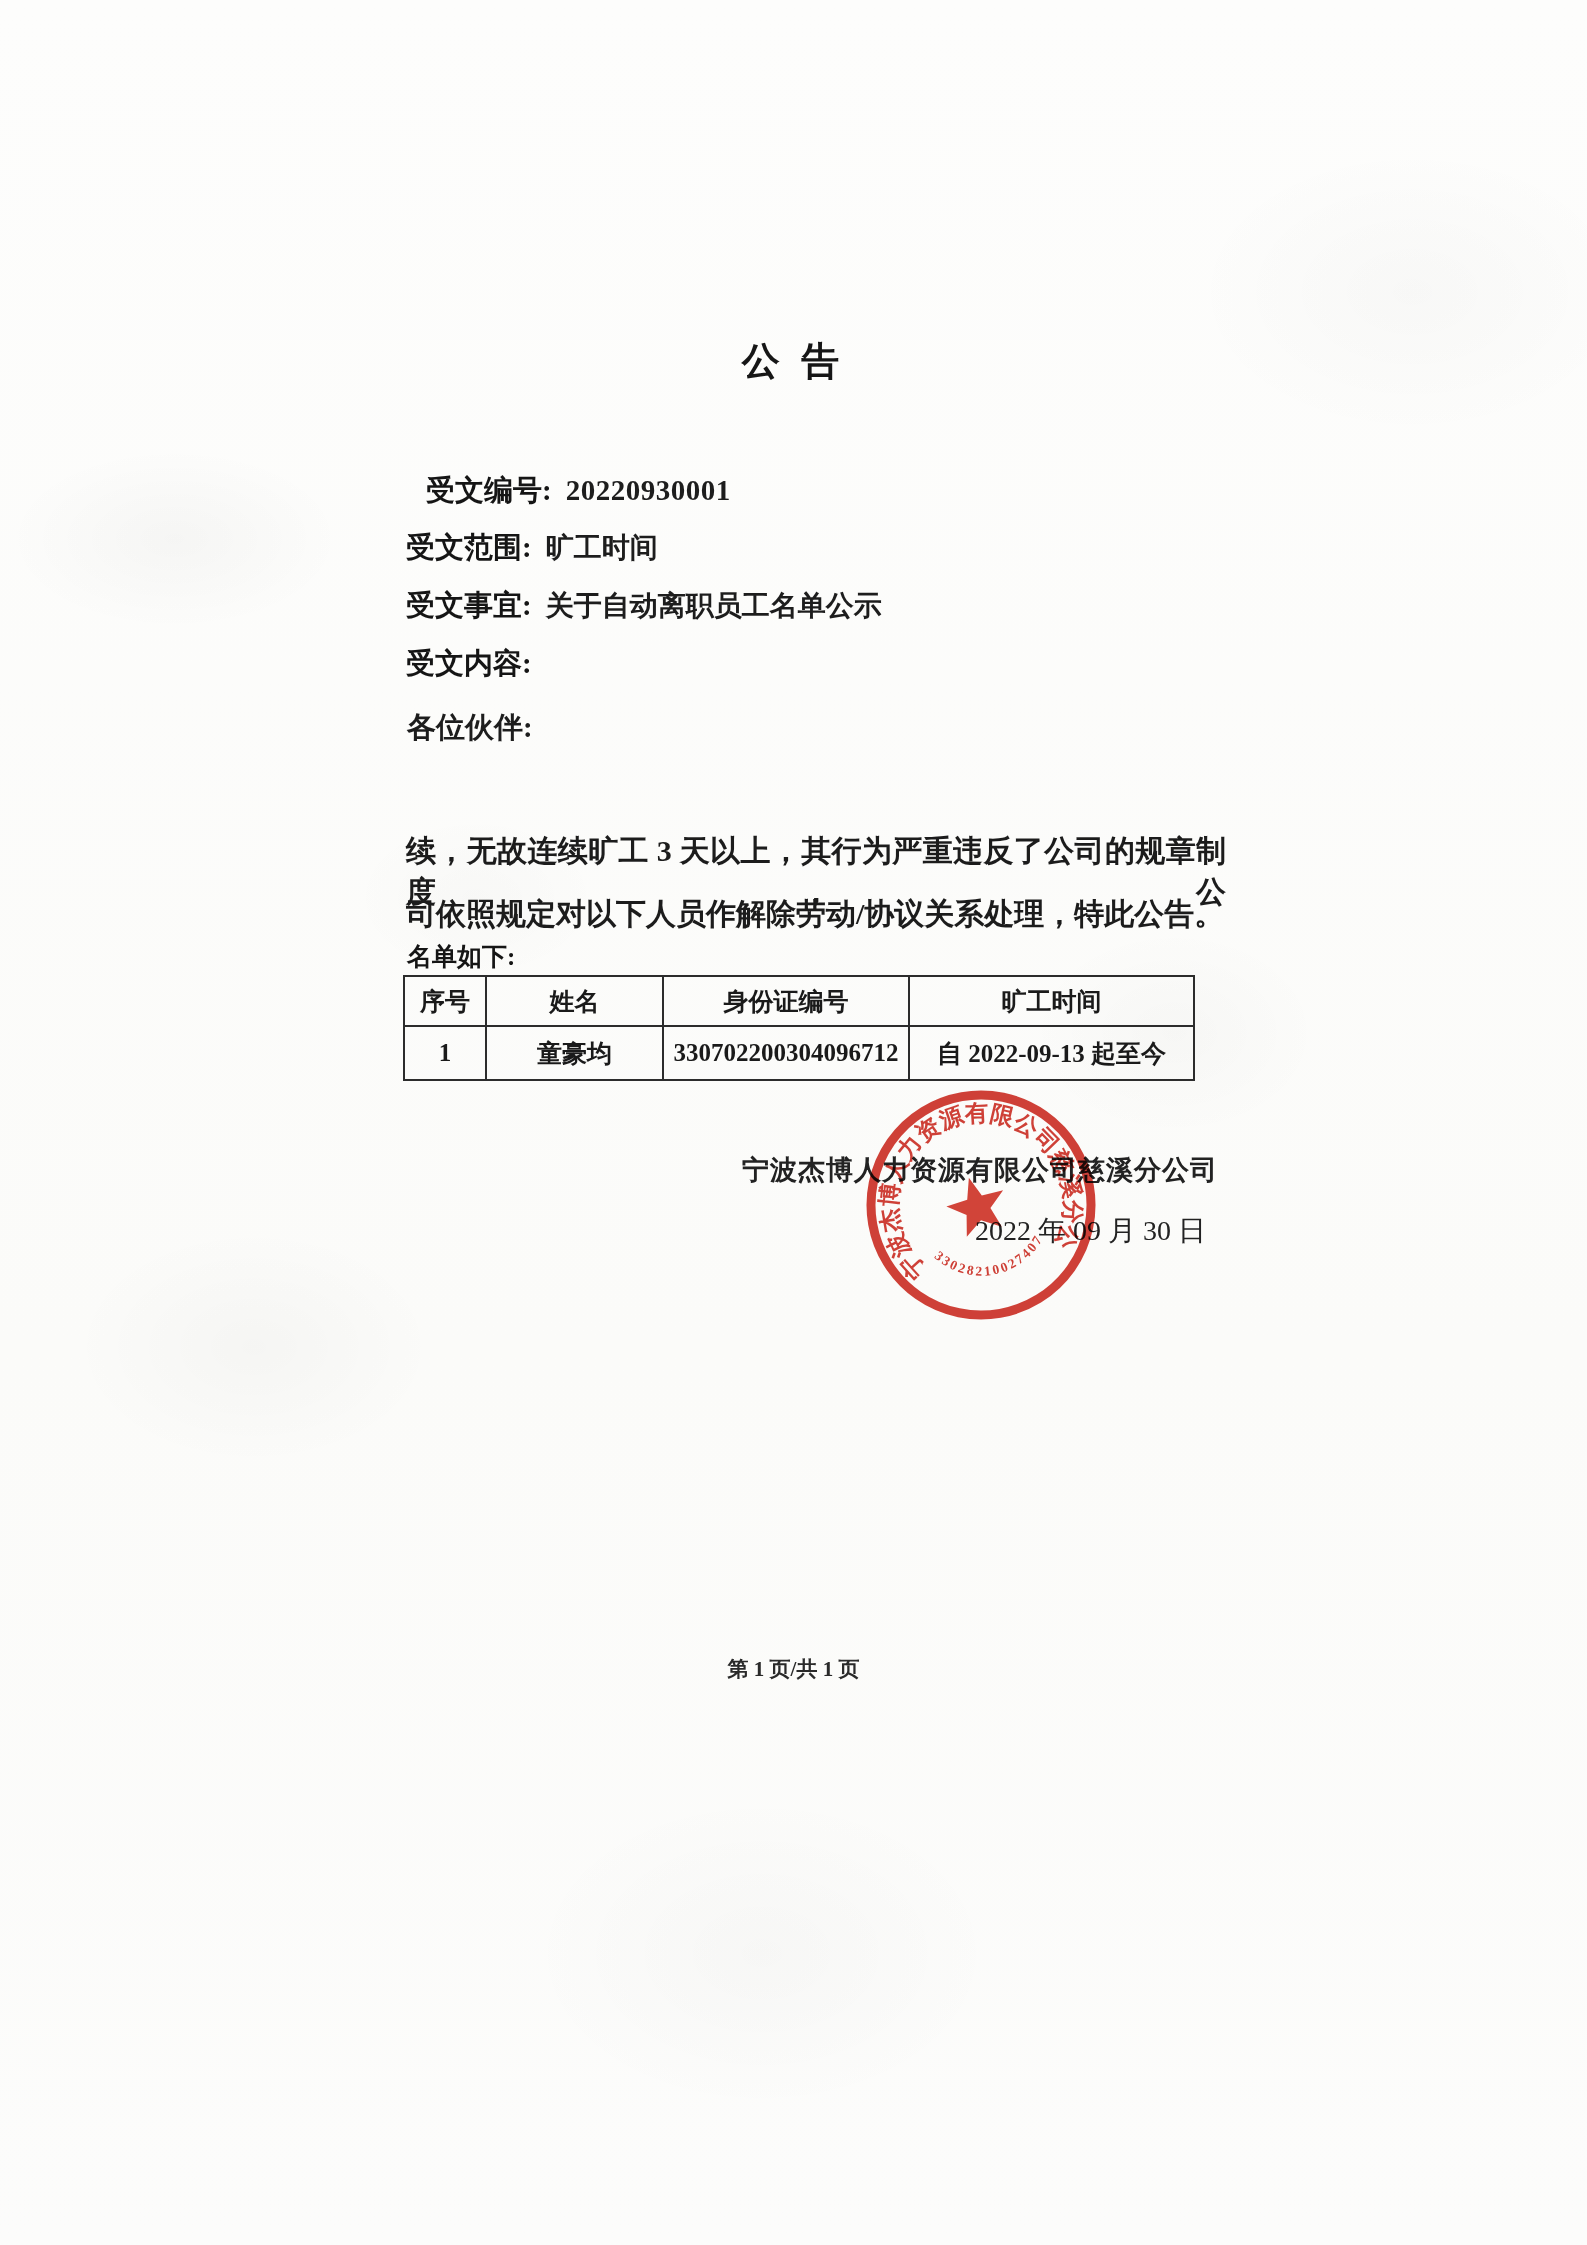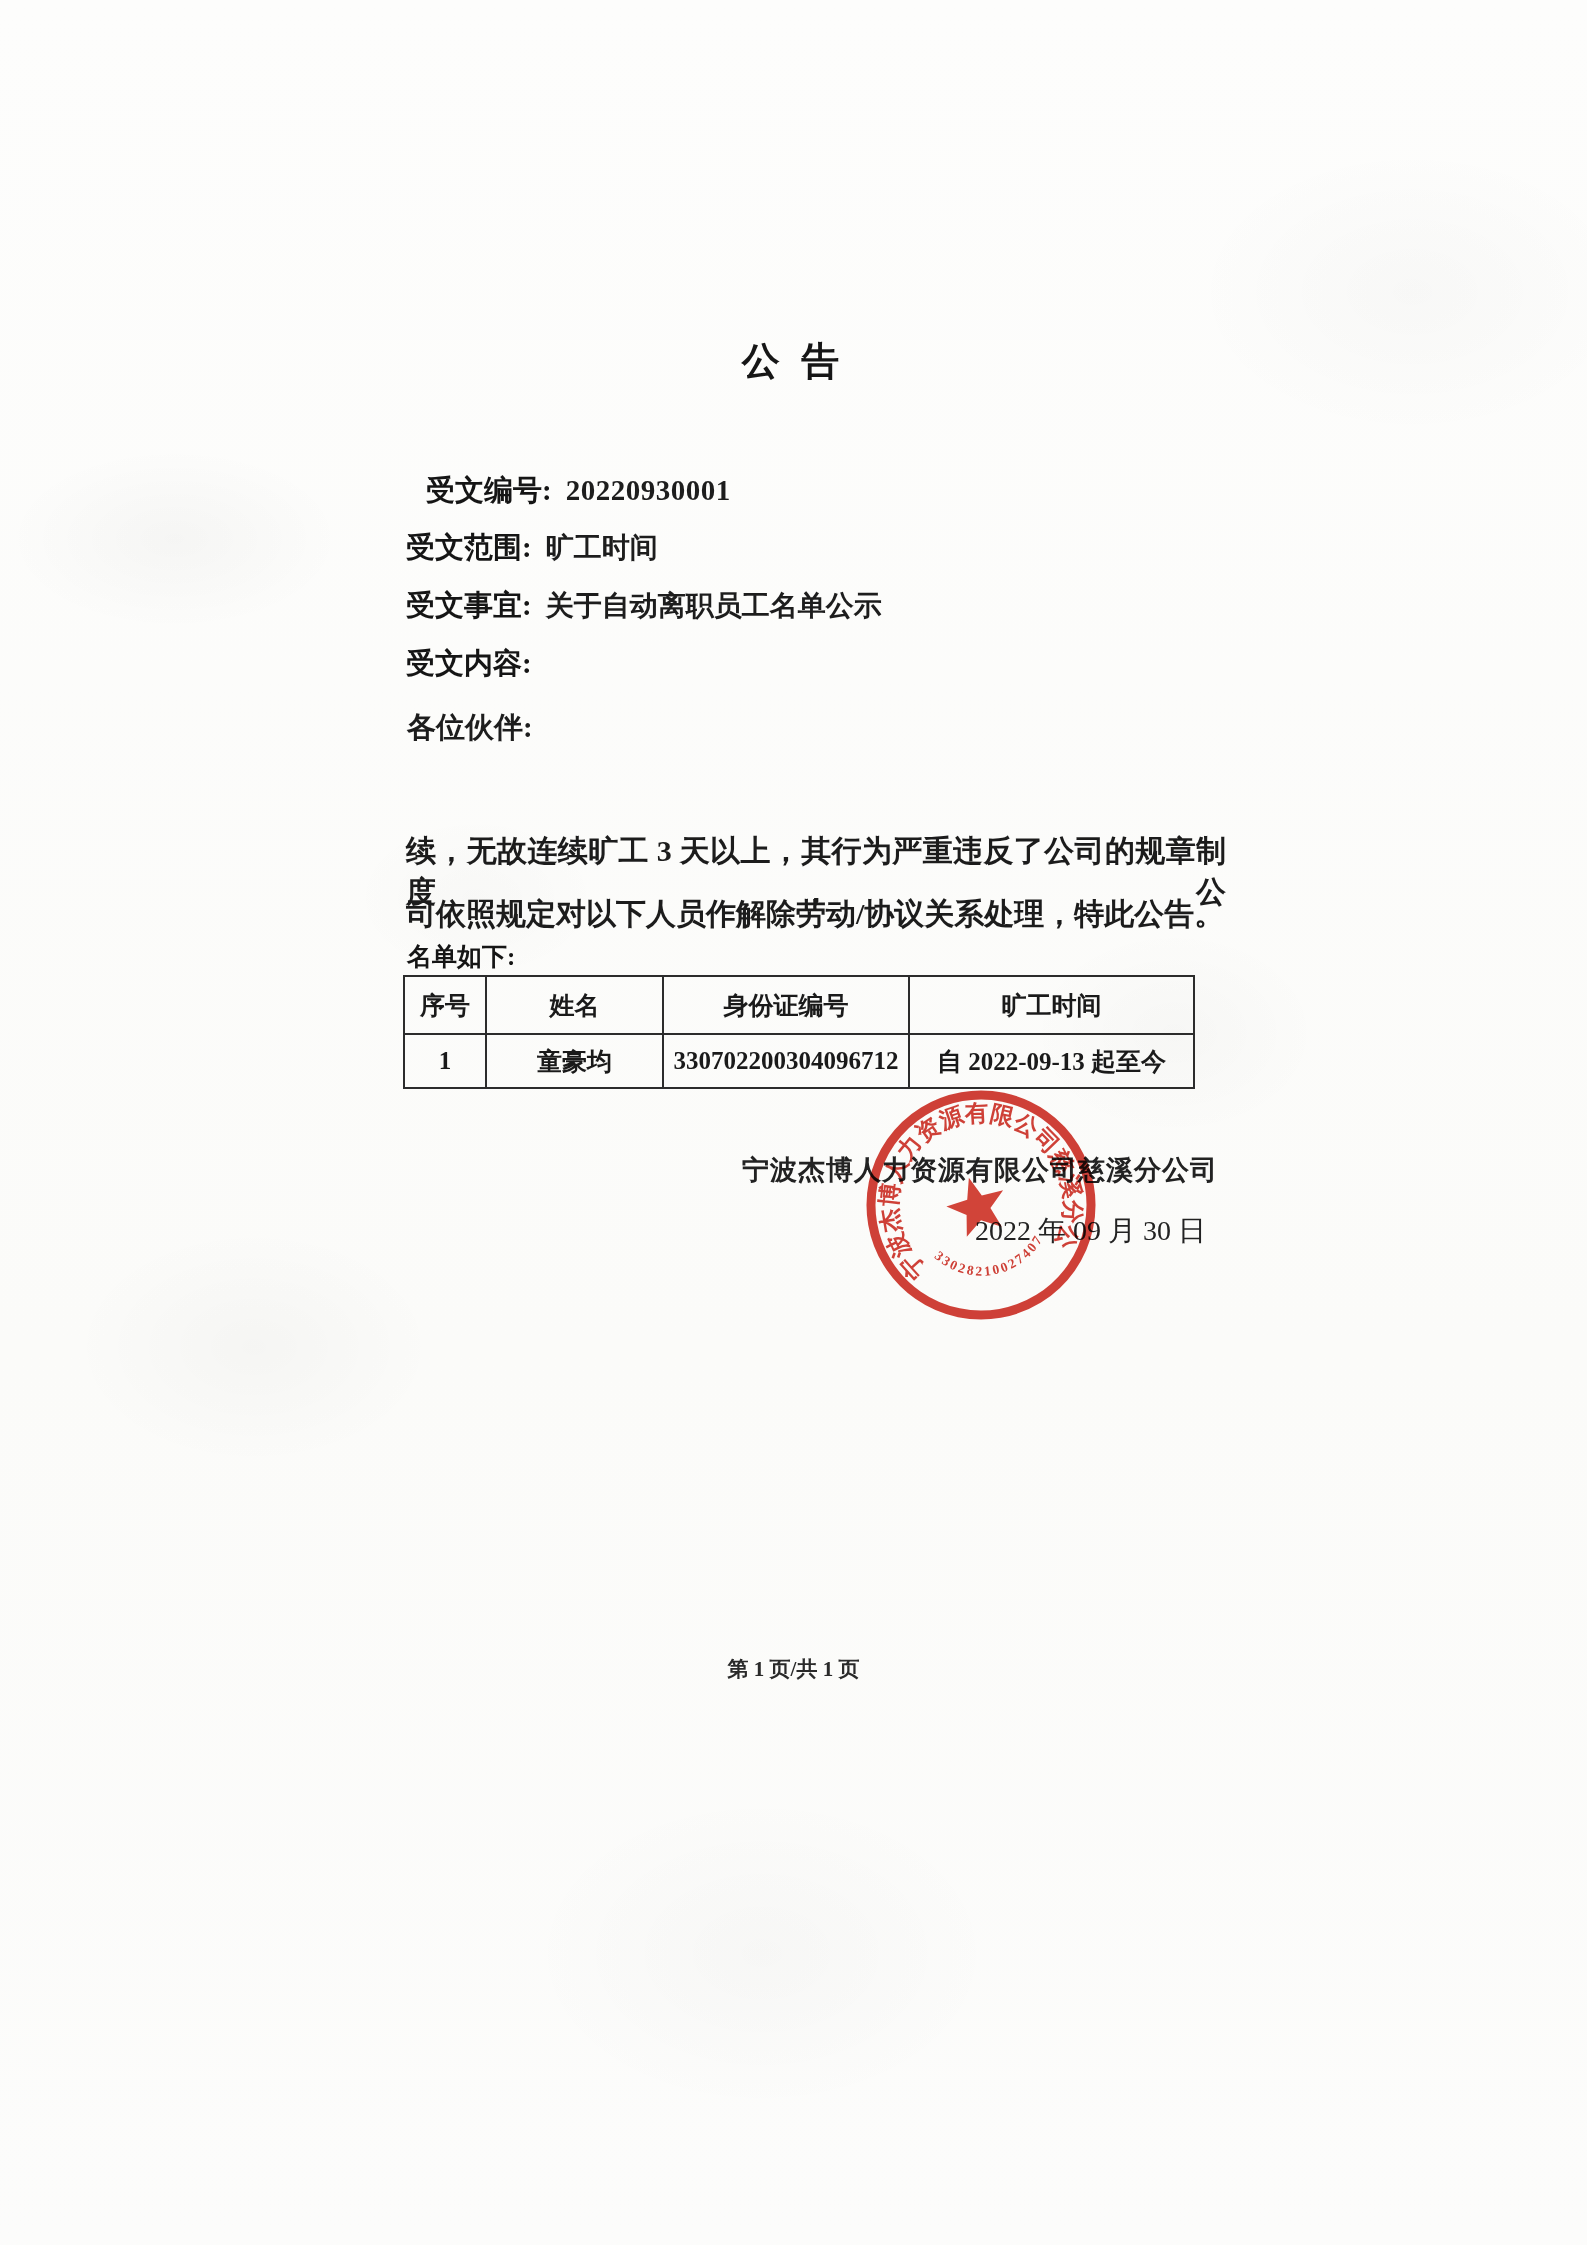--- a/index.html
+++ b/index.html
@@ -56,21 +56,21 @@
     position: absolute; left: 403px; top: 975px;
     border-collapse: collapse;
     table-layout: fixed;
   }
   .roster td, .roster th {
     border: 2px solid #2c2c2c;
     text-align: center; vertical-align: middle;
     font-size: 25px; font-weight: 700; color: #1a1a1a;
     padding: 0;
   }
-  .roster .hrow { height: 58px; }
+  .roster .hrow { height: 50px; }
   .roster .drow { height: 54px; }
   .signature-company {
     position: absolute; left: 742px; top: 1152px;
     font-size: 27px; font-weight: 600; letter-spacing: 1px;
     color: #222; white-space: nowrap;
   }
   .signature-date {
     position: absolute; left: 975px; top: 1212px;
     font-size: 28px; font-weight: 400; color: #222;
     white-space: nowrap;

